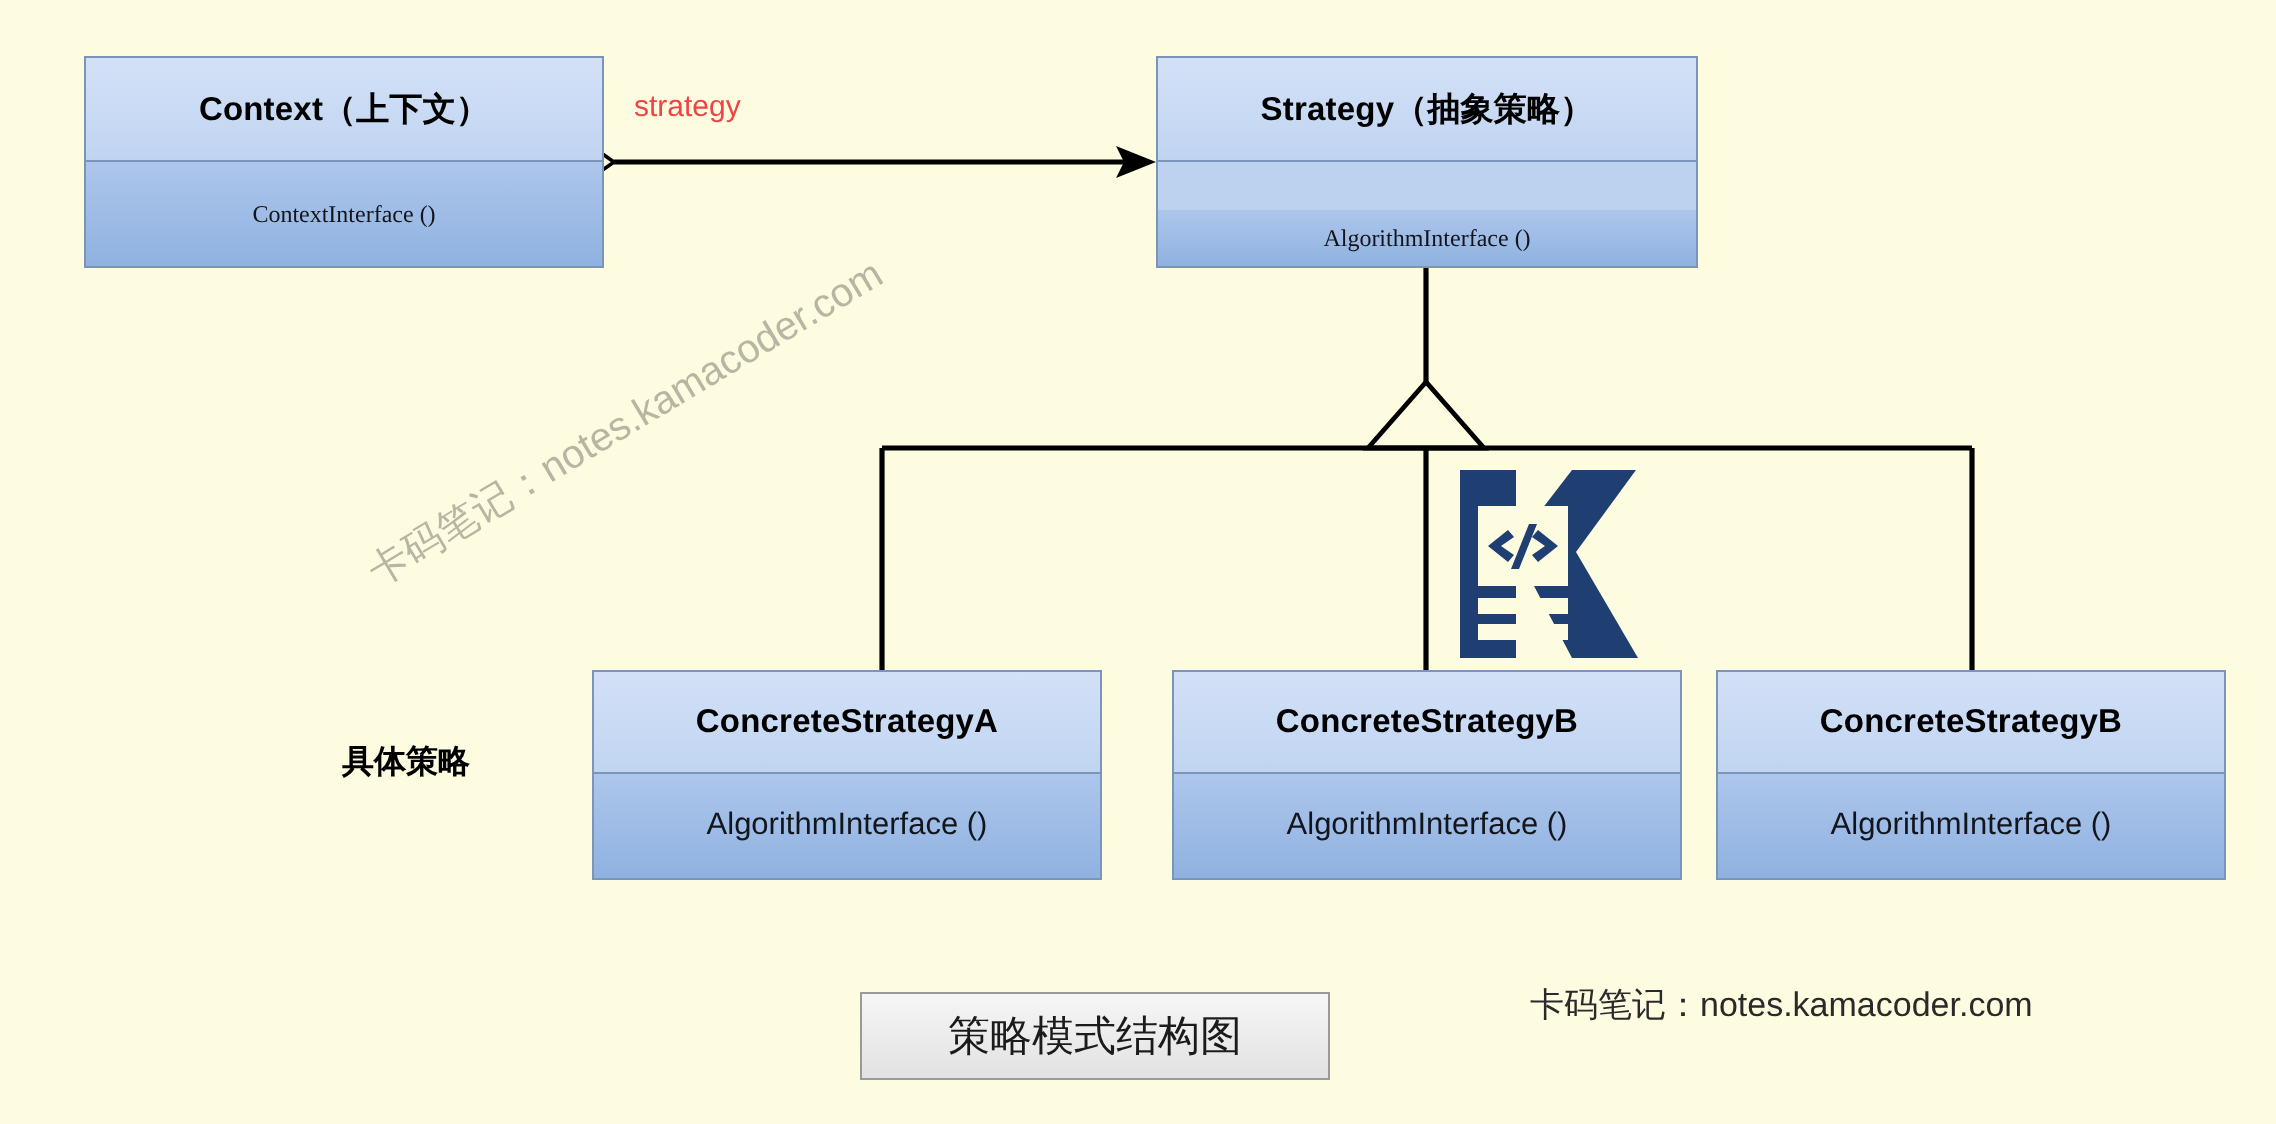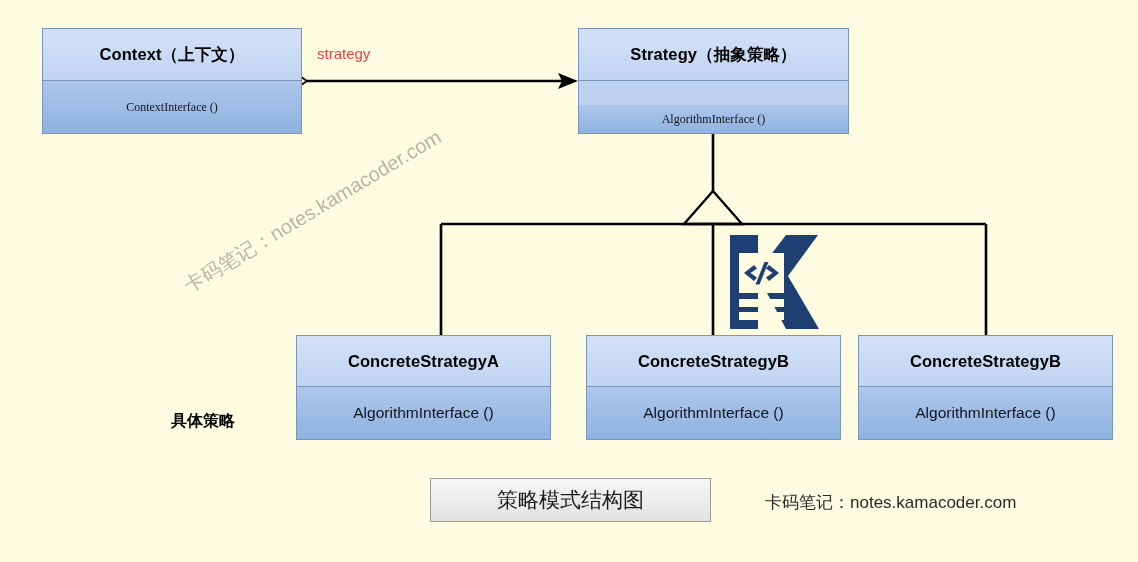--- a/index.html
+++ b/index.html
@@ -89,42 +89,41 @@
   #label-strategy { left: 317px; top: 45px; }
 
   #label-concrete-group {
     position: absolute;
     left: 171px;
     top: 371px;
     font-size: 16px;
     font-weight: bold;
     color: #000000;
     white-space: nowrap;
-    margin-top: 40px;
   }
 
   
   #watermark {
     position: absolute;
     left: 186px;
     top: 274px;
     font-size: 20px;
     color: #b9b5a3;
     white-space: nowrap;
     transform: rotate(-31deg);
     transform-origin: 0 50%;
     user-select: none;
   }
 
   
   #caption-plate {
     position: absolute;
     left: 430px;
-    top: 478px;
-    width: 281px;
+    top: 496px;
+    width: 235px;
     height: 44px;
     box-sizing: border-box;
     border: 1px solid #9a9a9a;
     background: linear-gradient(to bottom, #f6f6f6 0%, #e2e2e2 100%);
     display: flex;
     align-items: center;
     justify-content: center;
     font-size: 21px;
     color: #1b1b1b;
     white-space: nowrap;

